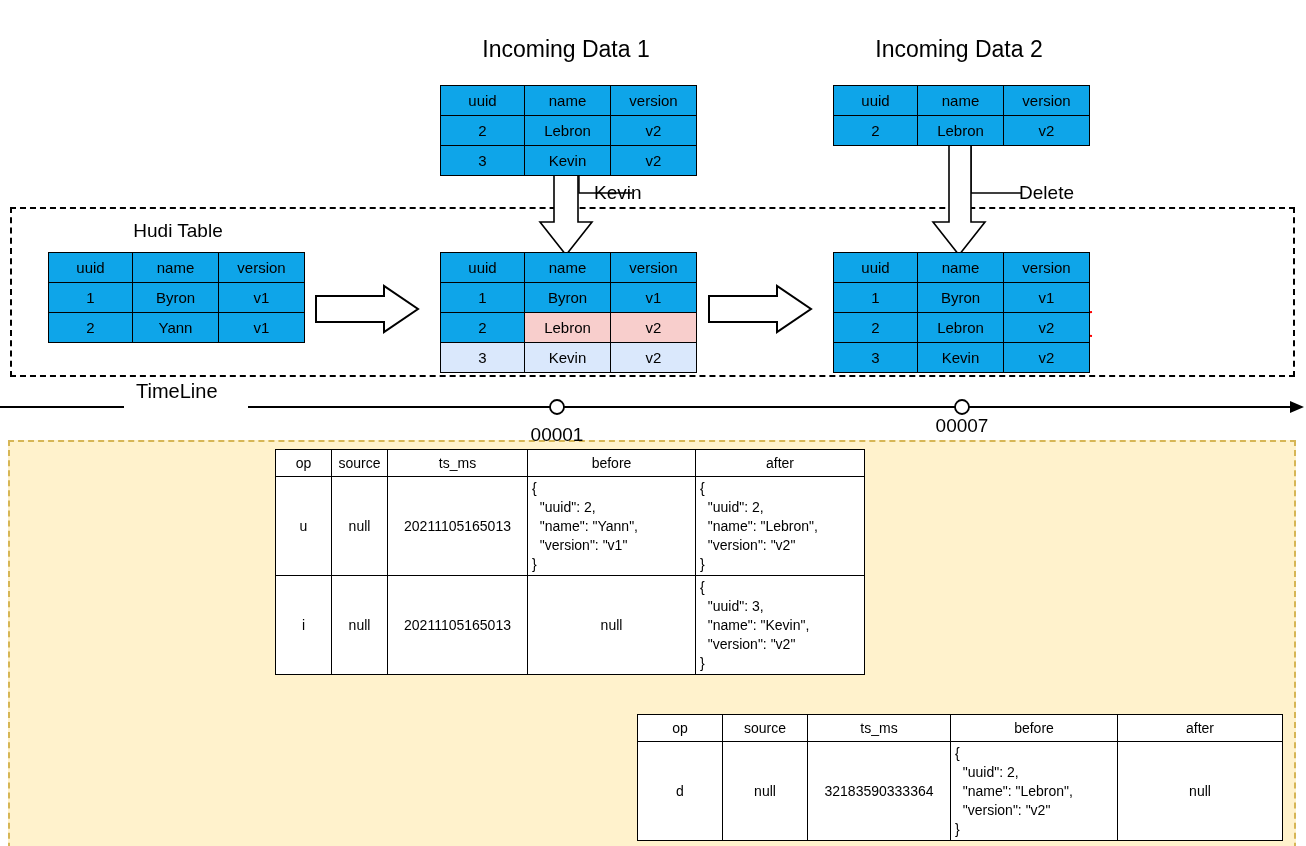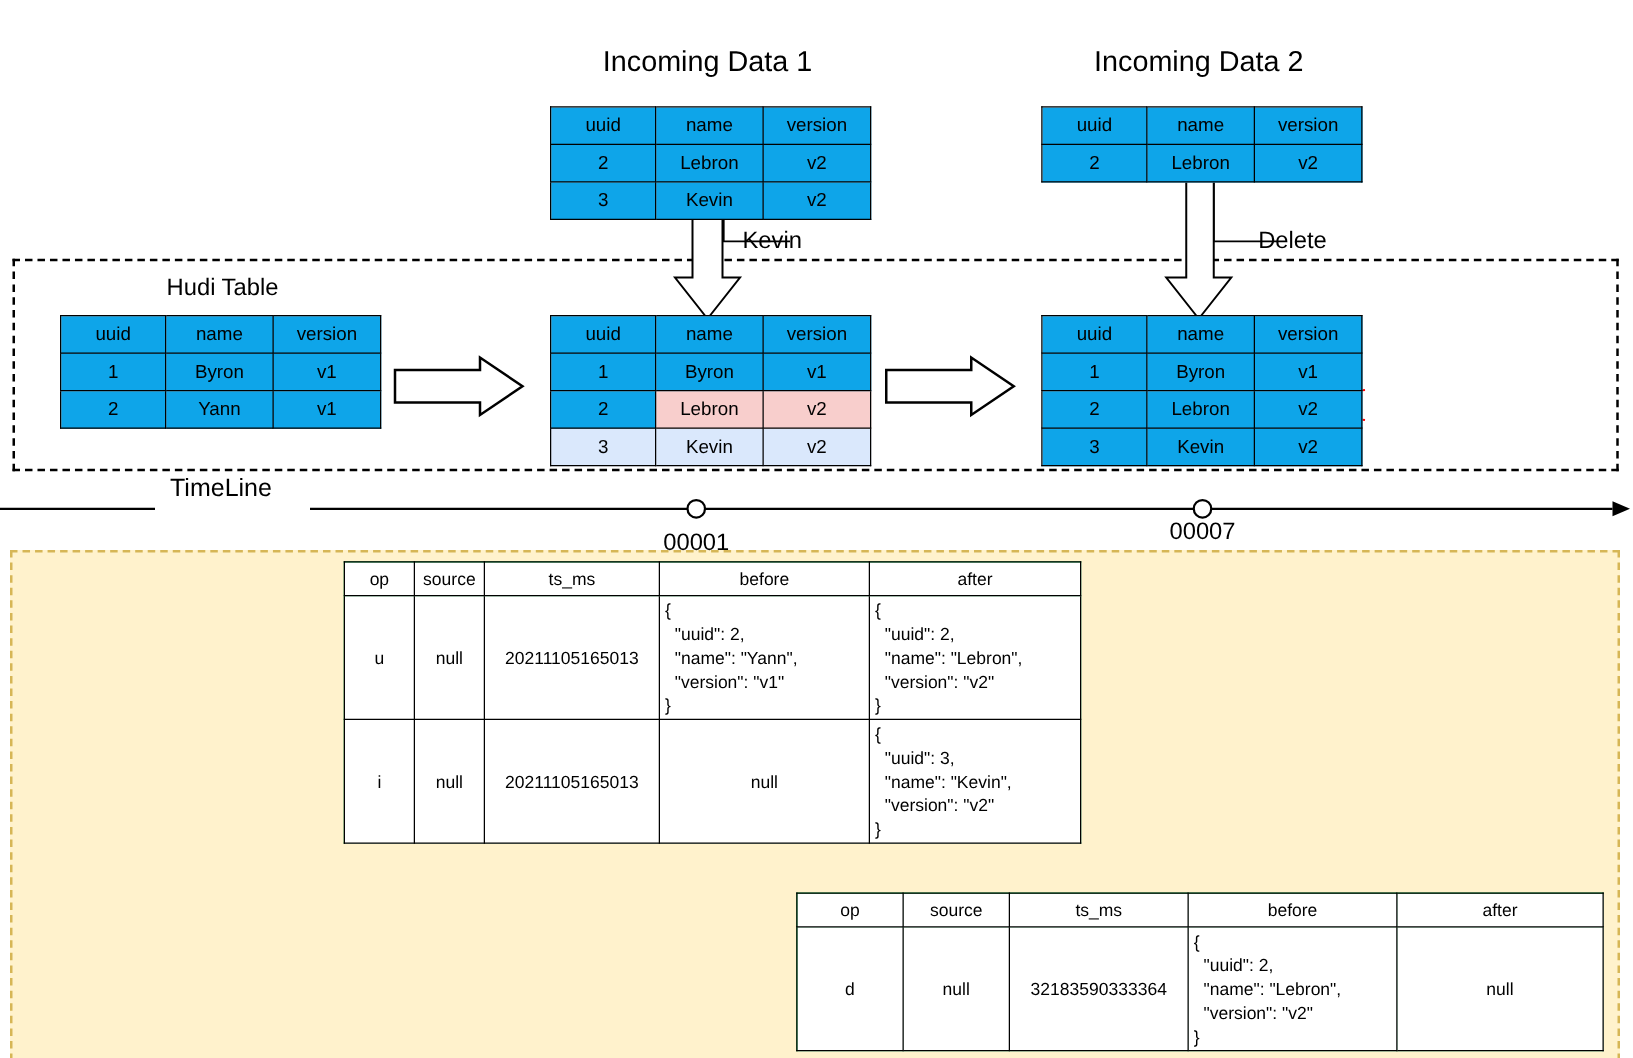--- a/index.html
+++ b/index.html
@@ -59,21 +59,21 @@
     background: #0ea5e9;
     white-space: nowrap;
   }
   table.grid td.hl-red   { background: #f8cecc; }
   table.grid td.hl-blue  { background: #dae8fc; }
 
   
   table.cdc {
     border-collapse: collapse;
     table-layout: fixed;
-    background: #22c55e;
+    background: #7dd3fc;
   }
   table.cdc td {
     border: 1.4px solid #000000;
     background: #ffffff;
     font-size: 14px;
     line-height: 17px;
     text-align: center;
     vertical-align: middle;
     padding: 0 3px;
   }
@@ -149,21 +149,21 @@
     <circle cx="557" cy="376" r="7" fill="#ffffff" stroke="#000000" stroke-width="1.8"></circle>
     <circle cx="962" cy="376" r="7" fill="#ffffff" stroke="#000000" stroke-width="1.8"></circle>
   </svg>
 
   <div class="abs big-title" style="left:440px; top:4px; width:252px;">Incoming Data 1</div>
 
   <div class="abs big-title" style="left:833px; top:4px; width:252px;text-align:center;">Incoming Data 2</div>
 
   <div class="abs mid-title" style="left:594px; top:150px; width:80px; text-align:left;">Kevin</div>
 
-  <div class="abs mid-title" style="left:994px; top:150px; width:80px; text-align:center;">Delete</div>
+  <div class="abs mid-title" style="left:994px; top:150px; width:80px; text-align:right;">Delete</div>
 
   <div class="abs mid-title" style="left:88px; top:188px; width:180px;">Hudi Table</div>
 
   <div class="abs side-title" style="left:136px; top:348px; width:110px;">TimeLine</div>
 
   <div class="abs tl-label" style="left:507px; top:392px; width:100px;">00001</div>
 
   <div class="abs tl-label" style="left:912px; top:383px; width:100px;">00007</div>
 
 

